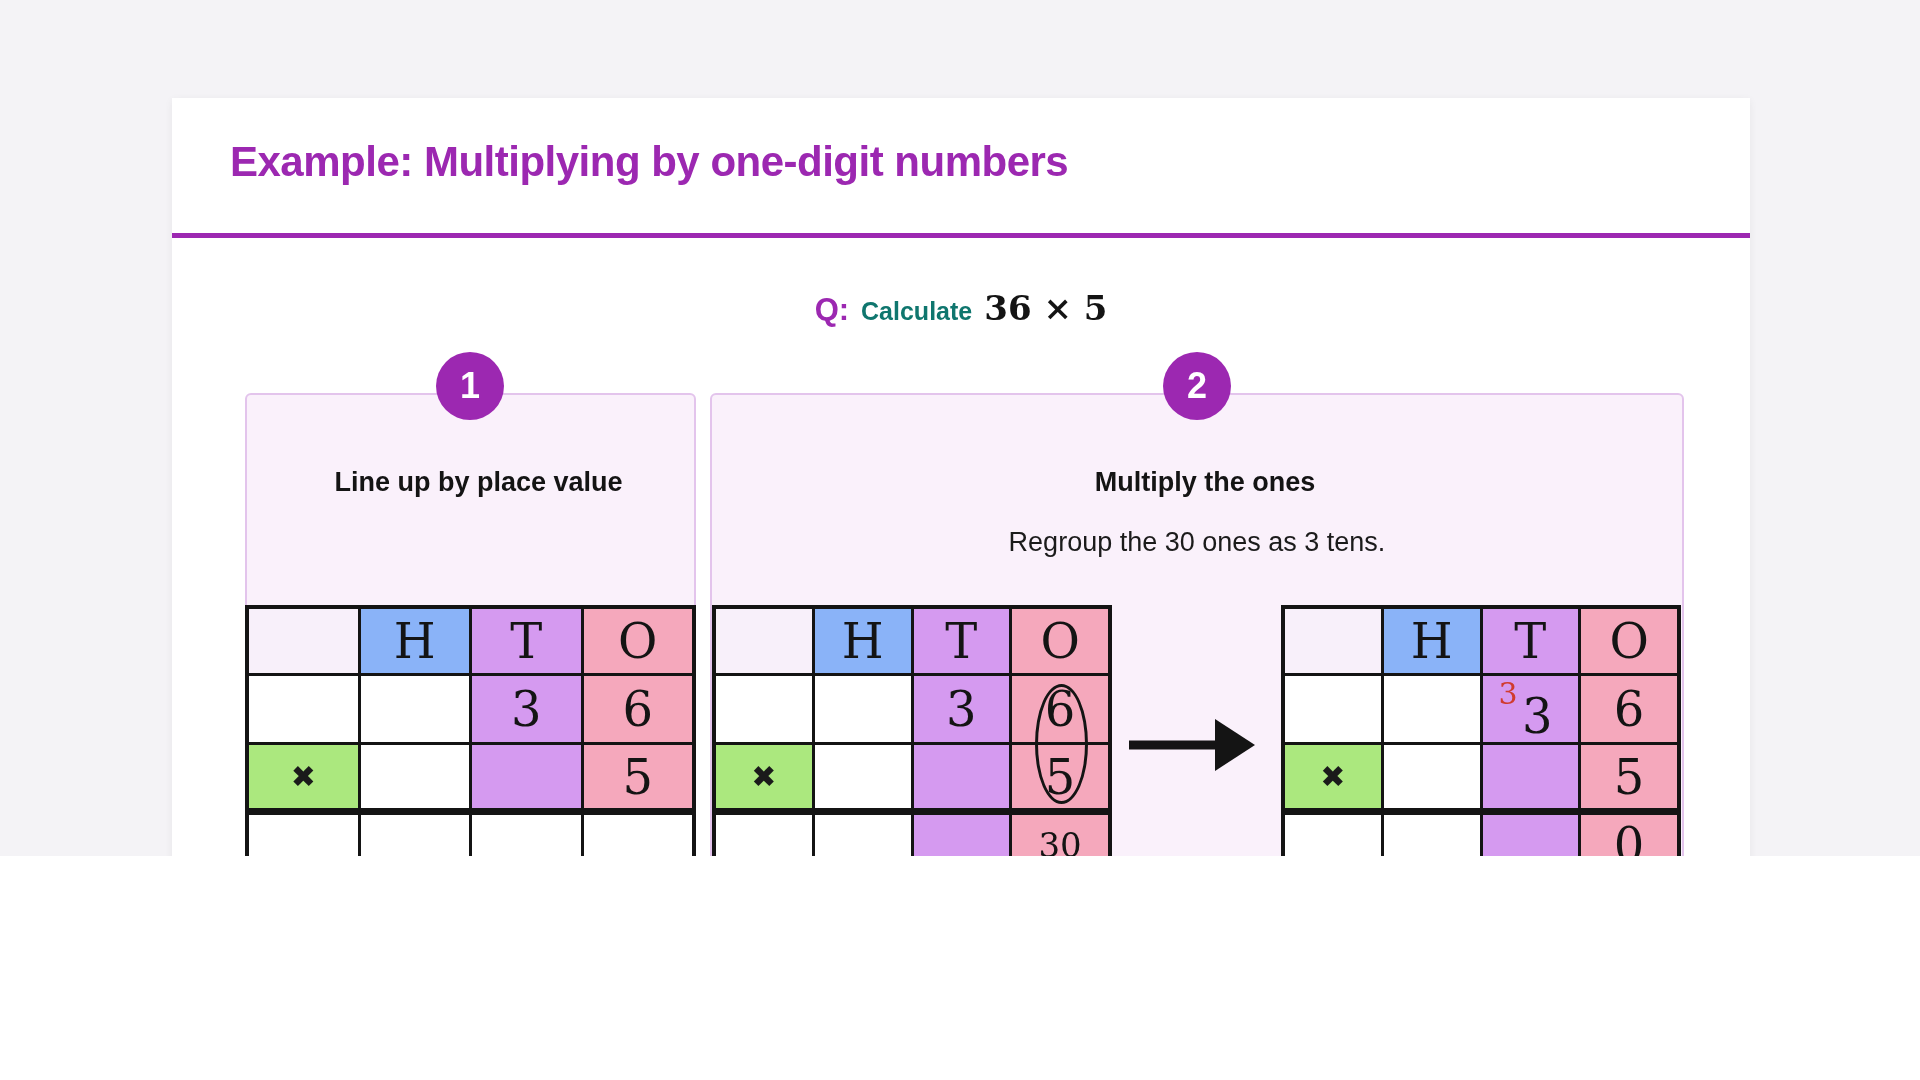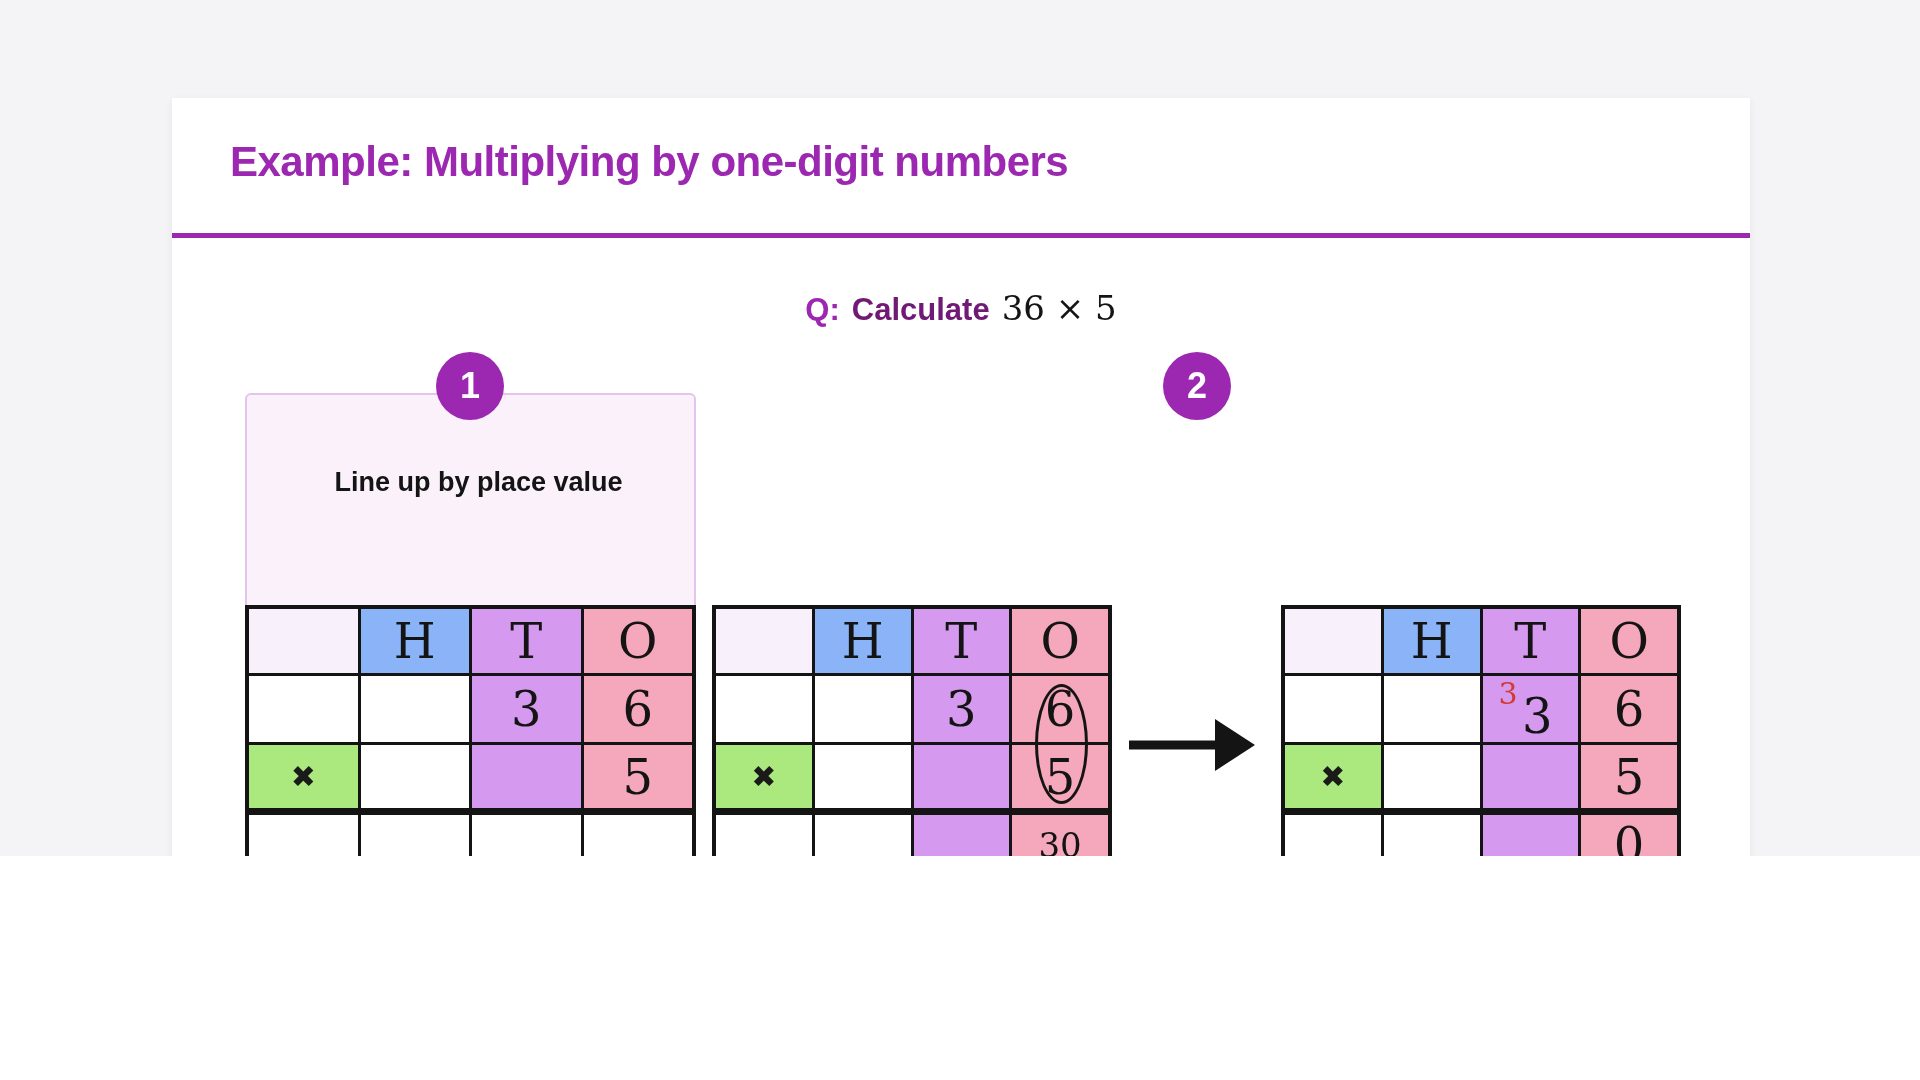--- a/index.html
+++ b/index.html
@@ -23,22 +23,22 @@
   }
   .divider {
     position:absolute; left:0; top:135px; width:100%; height:5px;
     background:#9c28b1;
   }
   .question {
     position:absolute; left:0; top:190px; width:100%;
     display:flex; justify-content:center; align-items:baseline; gap:12px;
   }
   .q-label { font-size:31px; font-weight:bold; color:#9c28b1; }
-  .q-verb  { font-size:31px; font-weight:bold; color:#701a75; }
-  .q-expr  { font-family:"DejaVu Serif", serif; font-size:34px; font-weight:normal; color:#141414; }
+  .q-verb  { font-size:25px; font-weight:bold; color:#0f766e; }
+  .q-expr  { font-family:"DejaVu Serif", serif; font-size:34px; font-weight:bold; color:#141414; }
 
   .panel {
     position:absolute; top:295px; height:487px;
     background:#faf1fb; border:2px solid #e3c4ec; border-radius:6px;
   }
   .panel-1 { left:73px;  width:451px; }
   .panel-2 { left:538px; width:974px; }
   .panel-title {
     position:absolute; top:72px; left:8px; width:100%; text-align:center;
     font-size:27px; font-weight:bold; color:#141414;
@@ -111,20 +111,24 @@
     <div class="question">
       <span class="q-label">Q:</span>
       <span class="q-verb">Calculate</span>
       <span class="q-expr">36 × 5</span>
     </div>
 
     <section class="panel panel-1">
       <div class="panel-title">Line up by place value</div>
     </section>
 
+    <section class="panel panel-2">
+      <div class="panel-title">Multiply the ones</div>
+      <div class="panel-subtitle">Regroup the 30 ones as 3 tens.</div>
+    </section>
 
     <div class="step-circle circle-1">
       <span>1</span>
     </div>
     <div class="step-circle circle-2">
       <span>2</span>
     </div>
 
     <div class="pv-table t1">
       <div class="cell lav"></div>

